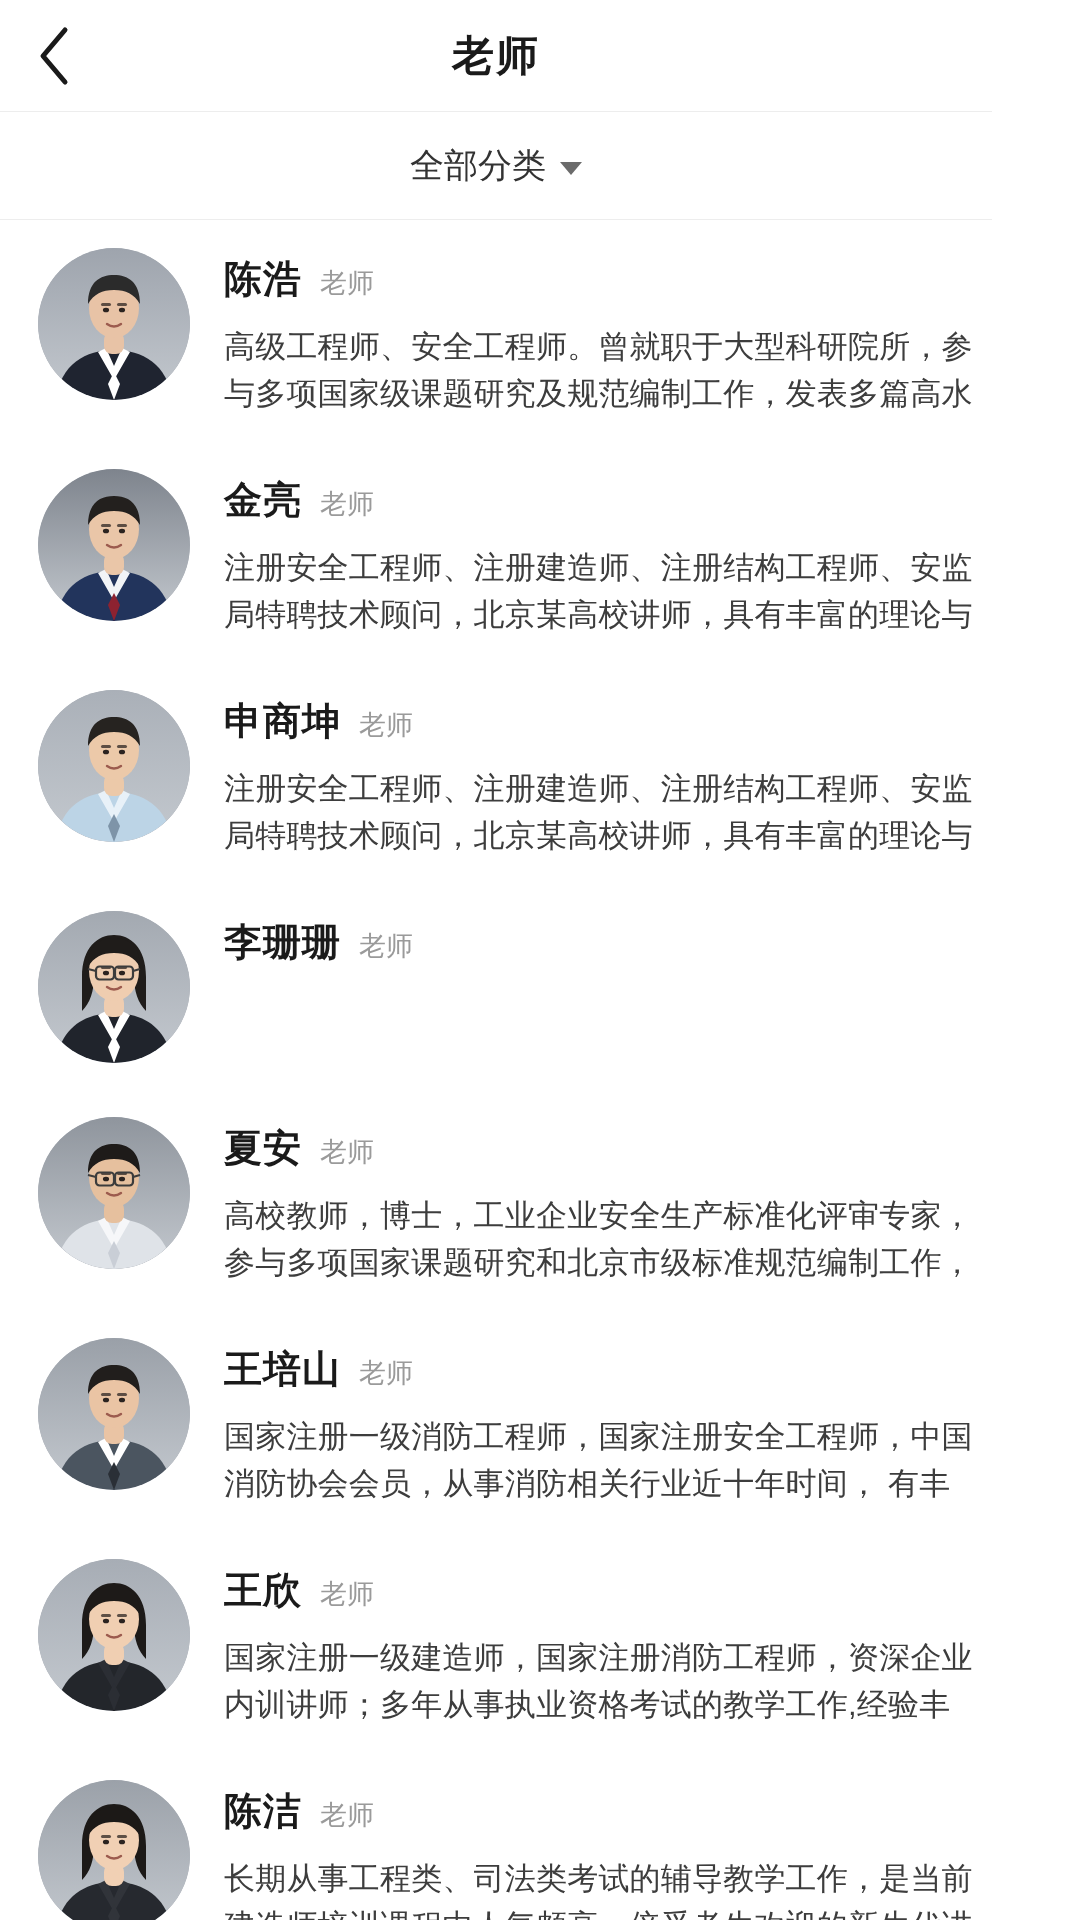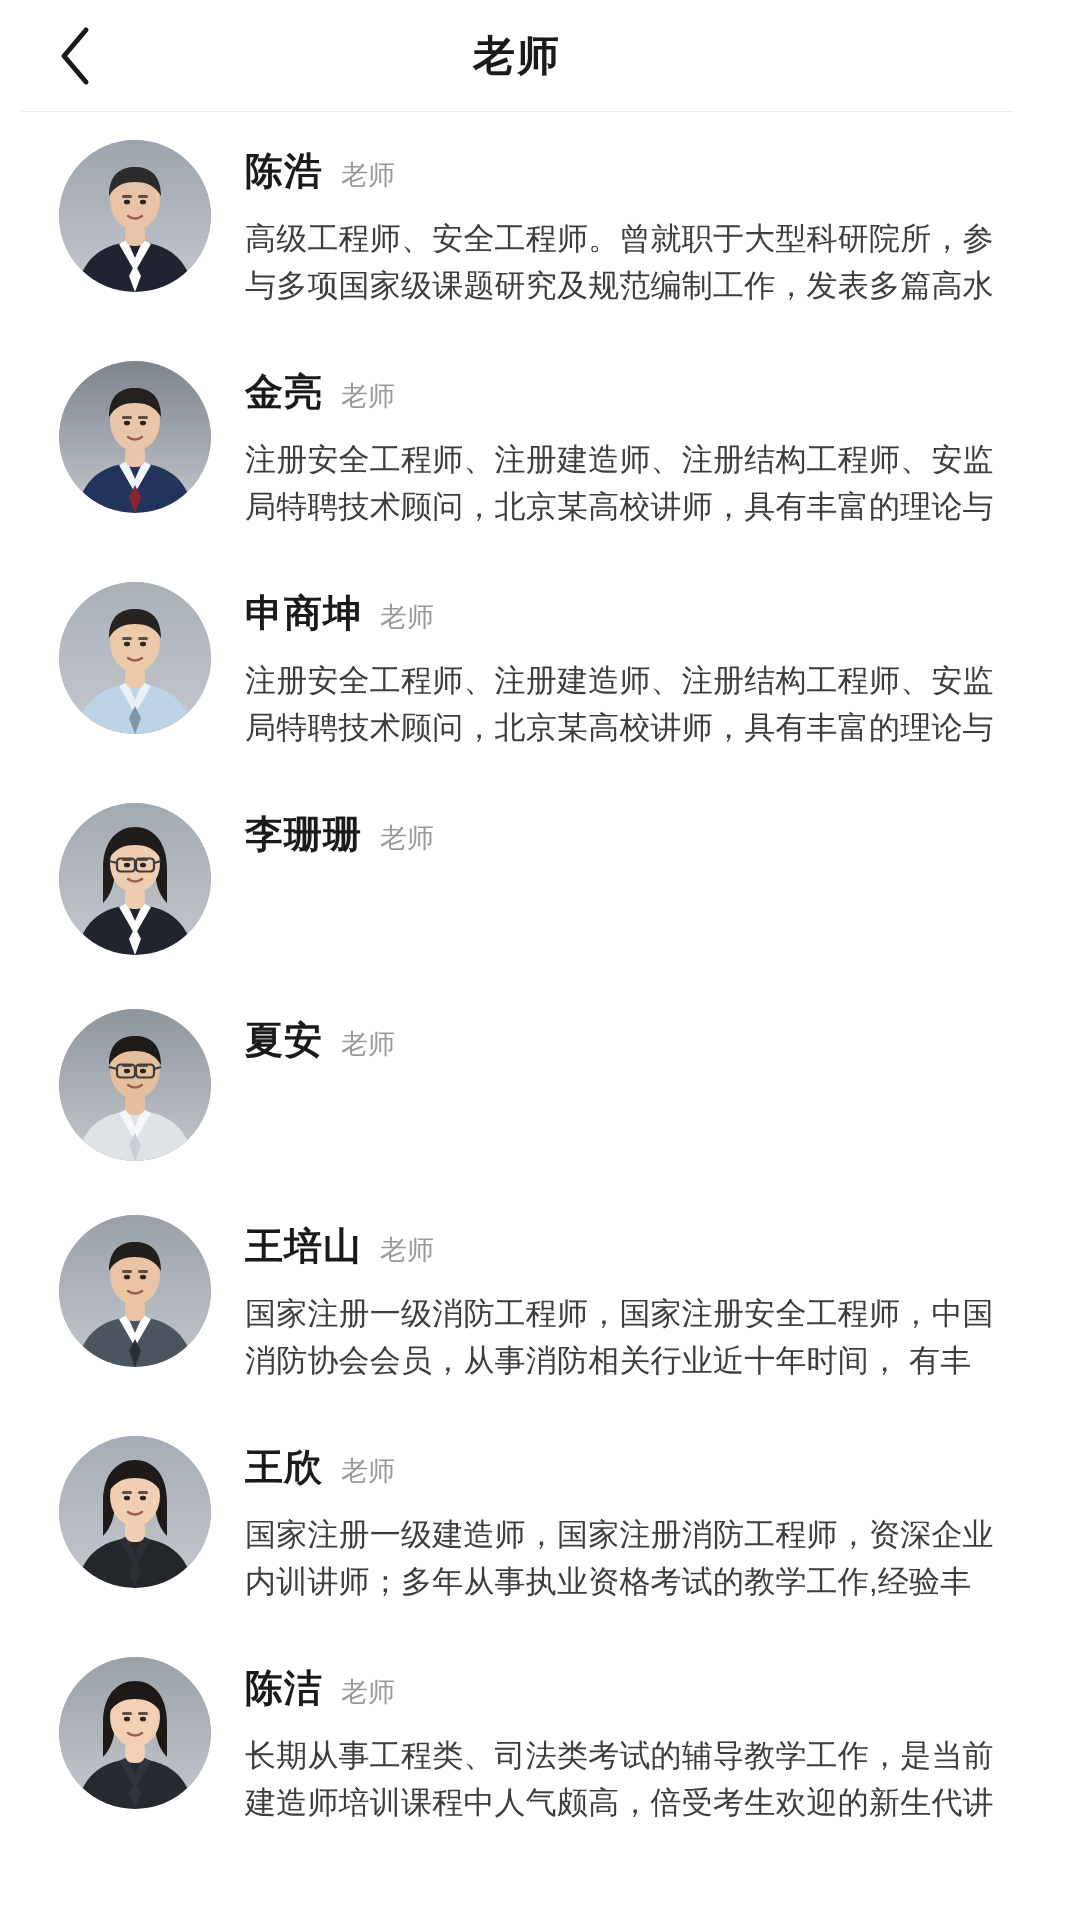--- a/index.html
+++ b/index.html
@@ -10,21 +10,20 @@
     font-family: "Liberation Sans", sans-serif;
     overflow: hidden;
   }
   .app {
     width: 992px;
     height: 1920px;
     position: relative;
     background: #ffffff;
     display: flex;
     flex-direction: column;
-    margin-left: 21px;
   }
 
   
   .header {
     height: 112px;
     flex: 0 0 112px;
     position: relative;
     display: flex;
     align-items: center;
     justify-content: center;
@@ -145,20 +144,26 @@
     <div class="back-btn">
       <span>
         <svg width="44" height="64" viewBox="0 0 44 64" fill="none" xmlns="http://www.w3.org/2000/svg">
           <path d="M32 6 L10 32 L32 58" stroke="#1a1a1a" stroke-width="5" stroke-linecap="round" stroke-linejoin="round"></path>
         </svg>
       </span>
     </div>
     <div class="header-title">老师</div>
   </div>
 
+  <div class="filter-bar">
+    <div class="filter-trigger">
+      <span class="filter-label">全部分类</span>
+      <span class="caret-down"></span>
+    </div>
+  </div>
 
   <div class="list" id="teacher-list">
       <div class="teacher-row">
     <div class="avatar">
   <svg viewBox="0 0 152 152" xmlns="http://www.w3.org/2000/svg" aria-hidden="true">
     <defs>
       <linearGradient id="bg0" x1="0" y1="0" x2="0" y2="1">
         <stop offset="0%" stop-color="#9ea4ad"></stop>
         <stop offset="100%" stop-color="#c3c8ce"></stop>
       </linearGradient>
@@ -389,20 +394,21 @@
         <path d="M95 60 L102 58"></path>
       </g>
     </g>
   </svg>
         </div>
     <div class="info">
       <div class="name-line">
         <span class="t-name">夏安</span>
         <span class="t-role">老师</span>
       </div>
+      <div class="t-desc">高校教师，博士，工业企业安全生产标准化评审专家，参与多项国家课题研究和北京市级标准规范编制工作，</div>
     </div>
       </div>
       <div class="teacher-row">
     <div class="avatar">
   <svg viewBox="0 0 152 152" xmlns="http://www.w3.org/2000/svg" aria-hidden="true">
     <defs>
       <linearGradient id="bg5" x1="0" y1="0" x2="0" y2="1">
         <stop offset="0%" stop-color="#9aa0a8"></stop>
         <stop offset="100%" stop-color="#c3c8ce"></stop>
       </linearGradient>

